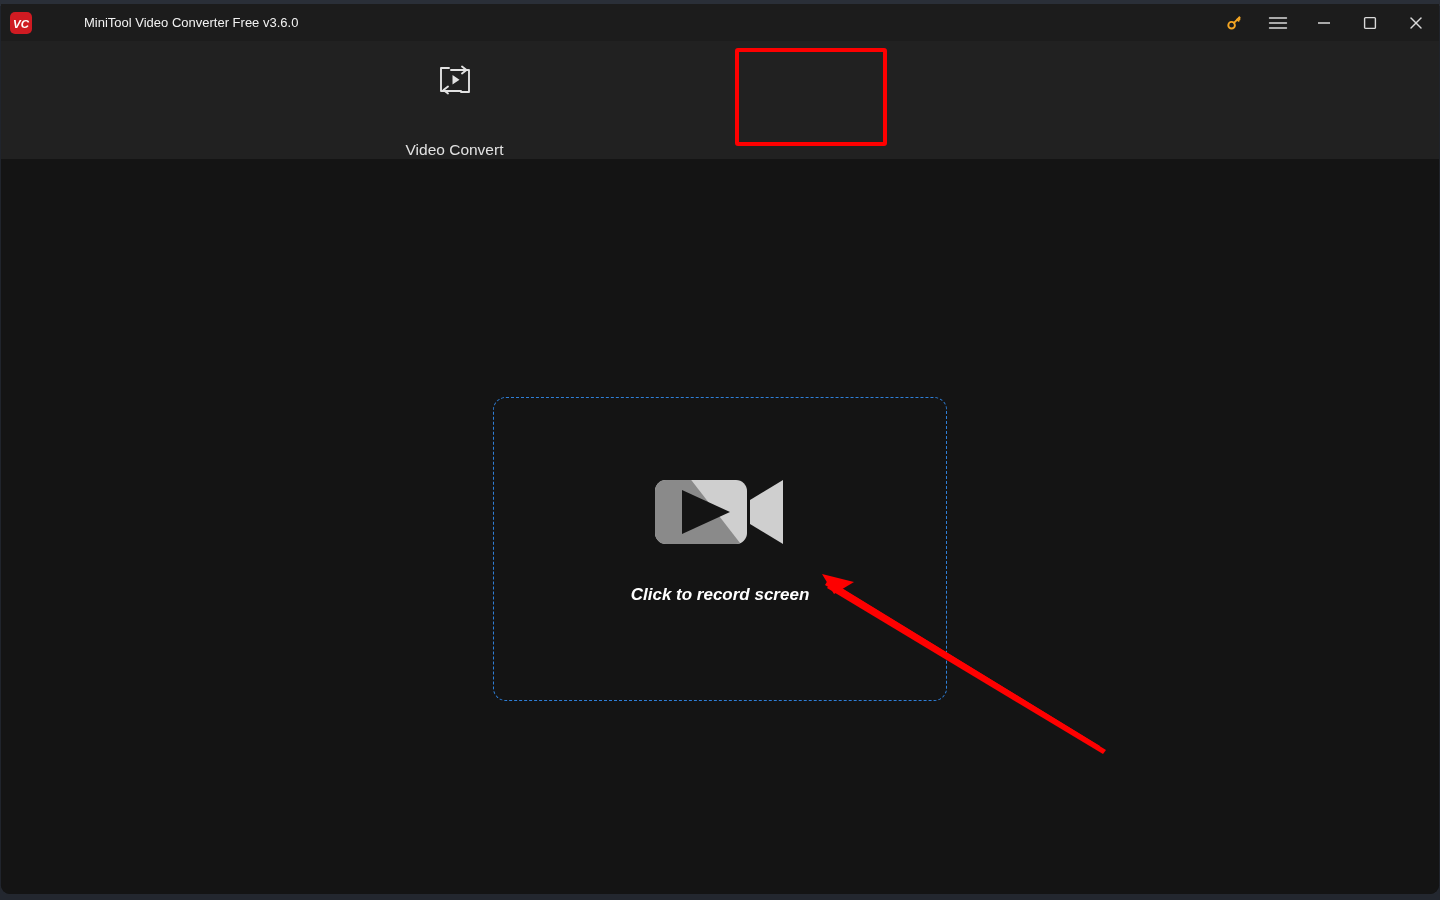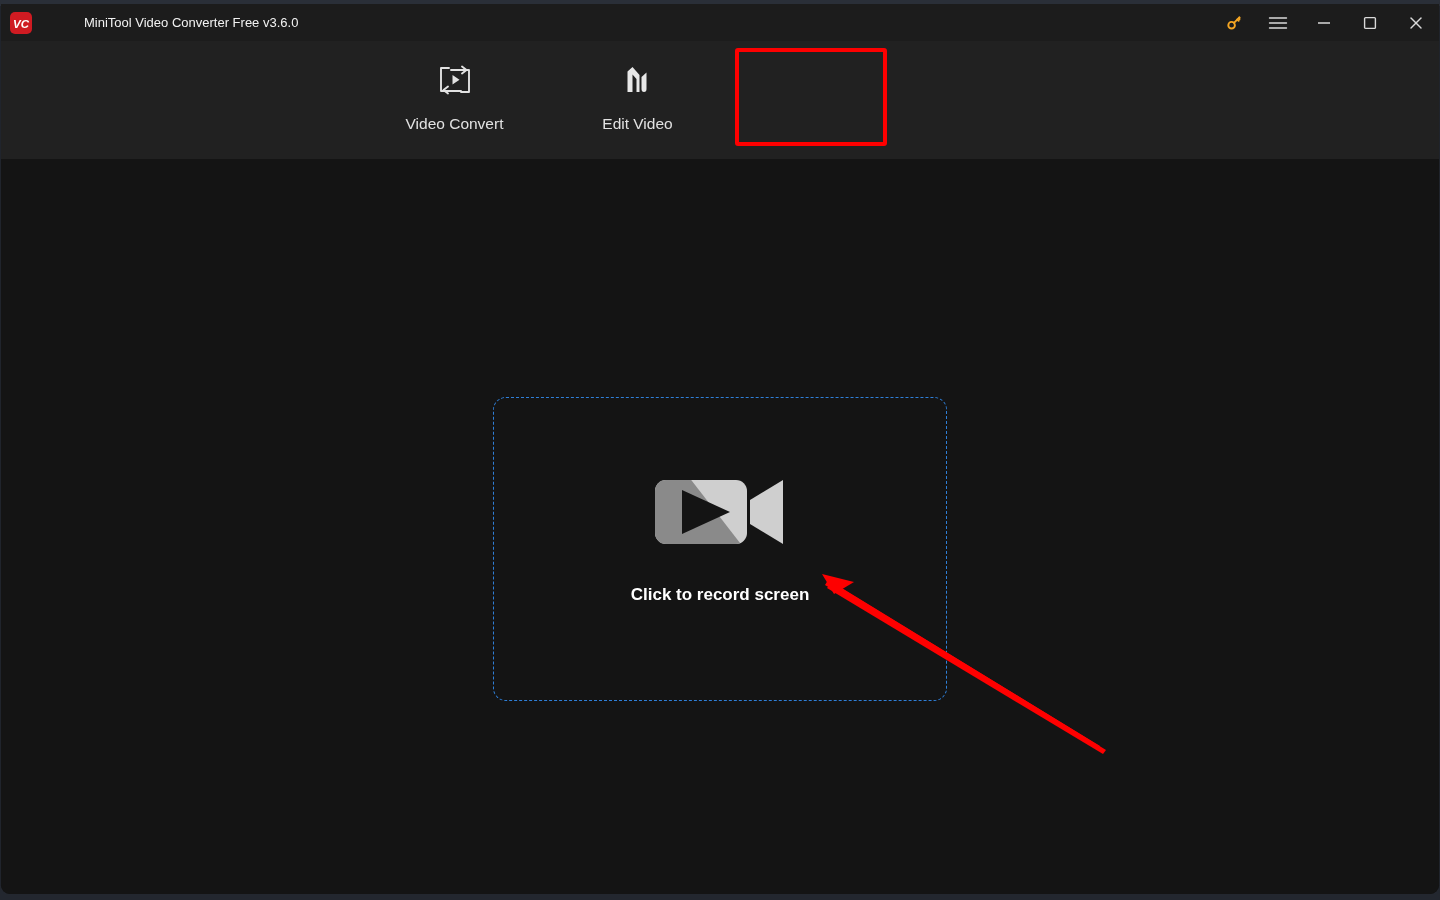--- a/index.html
+++ b/index.html
@@ -108,21 +108,21 @@
     align-items: stretch;
   }
   #nav-spacer-left  { width: 362px; flex: none; }
   #nav-spacer-right { flex: 1 1 auto; }
   .nav-tab {
     width: 183px;
     flex: none;
     display: flex;
     flex-direction: column;
     align-items: center;
-    justify-content: flex-start;
+    justify-content: space-between;
     padding-top: 17px;
     color: #e2e2e2;
   }
   .nav-tab .nav-icon {
     height: 44px;
     display: flex;
     align-items: center;
     justify-content: center;
   }
   .nav-tab .nav-icon svg { display: block; }
@@ -154,20 +154,21 @@
     justify-content: center;
   }
   #camera-icon { margin-top: -22px; }
   #camera-icon svg { display: block; }
   #record-hint {
     margin-top: 33px;
     color: #ffffff;
     font-size: 17px;
     font-weight: bold;
     white-space: nowrap;
+    font-style: italic;
   }
 
   
   #annotation-box {
     position: absolute;
     left: 735px; top: 48px;
     width: 152px; height: 98px;
     border: 4px solid #fe0000;
     border-radius: 3px;
     pointer-events: none;
@@ -265,29 +266,20 @@
             <path d="M12 30.5 L7.5 27 L12 23.5"></path>
           </g>
           <path d="M16.5 12 L23.5 16.8 L16.5 21.6 Z" fill="#e2e2e2"></path>
         </svg>
       </span>
       <span class="nav-label">Video Convert</span>
     </div>
 
 
 
-    <div class="nav-tab">
-      <span class="nav-icon">
-        <svg width="34" height="34" viewBox="0 0 34 34" aria-hidden="true">
-          <path d="M6.5 29 V8.5 L11.5 4 L18.5 12 V29 H15.5 V16 L11.5 11.5 V29 Z" fill="#e8e8e8"></path>
-          <path d="M20.5 14 L25.5 9.5 V26 Q25.5 29 23 29 Q20.5 29 20.5 26 Z" fill="#e8e8e8"></path>
-        </svg>
-      </span>
-      <span class="nav-label">Edit Video</span>
-    </div>
 
     <div id="nav-spacer-right"></div>
   </div>
 
   <div id="main-area">
 
     <div id="record-dropzone">
 
       <div id="camera-icon">
         <svg width="131" height="80" viewBox="0 0 131 80" aria-hidden="true">

